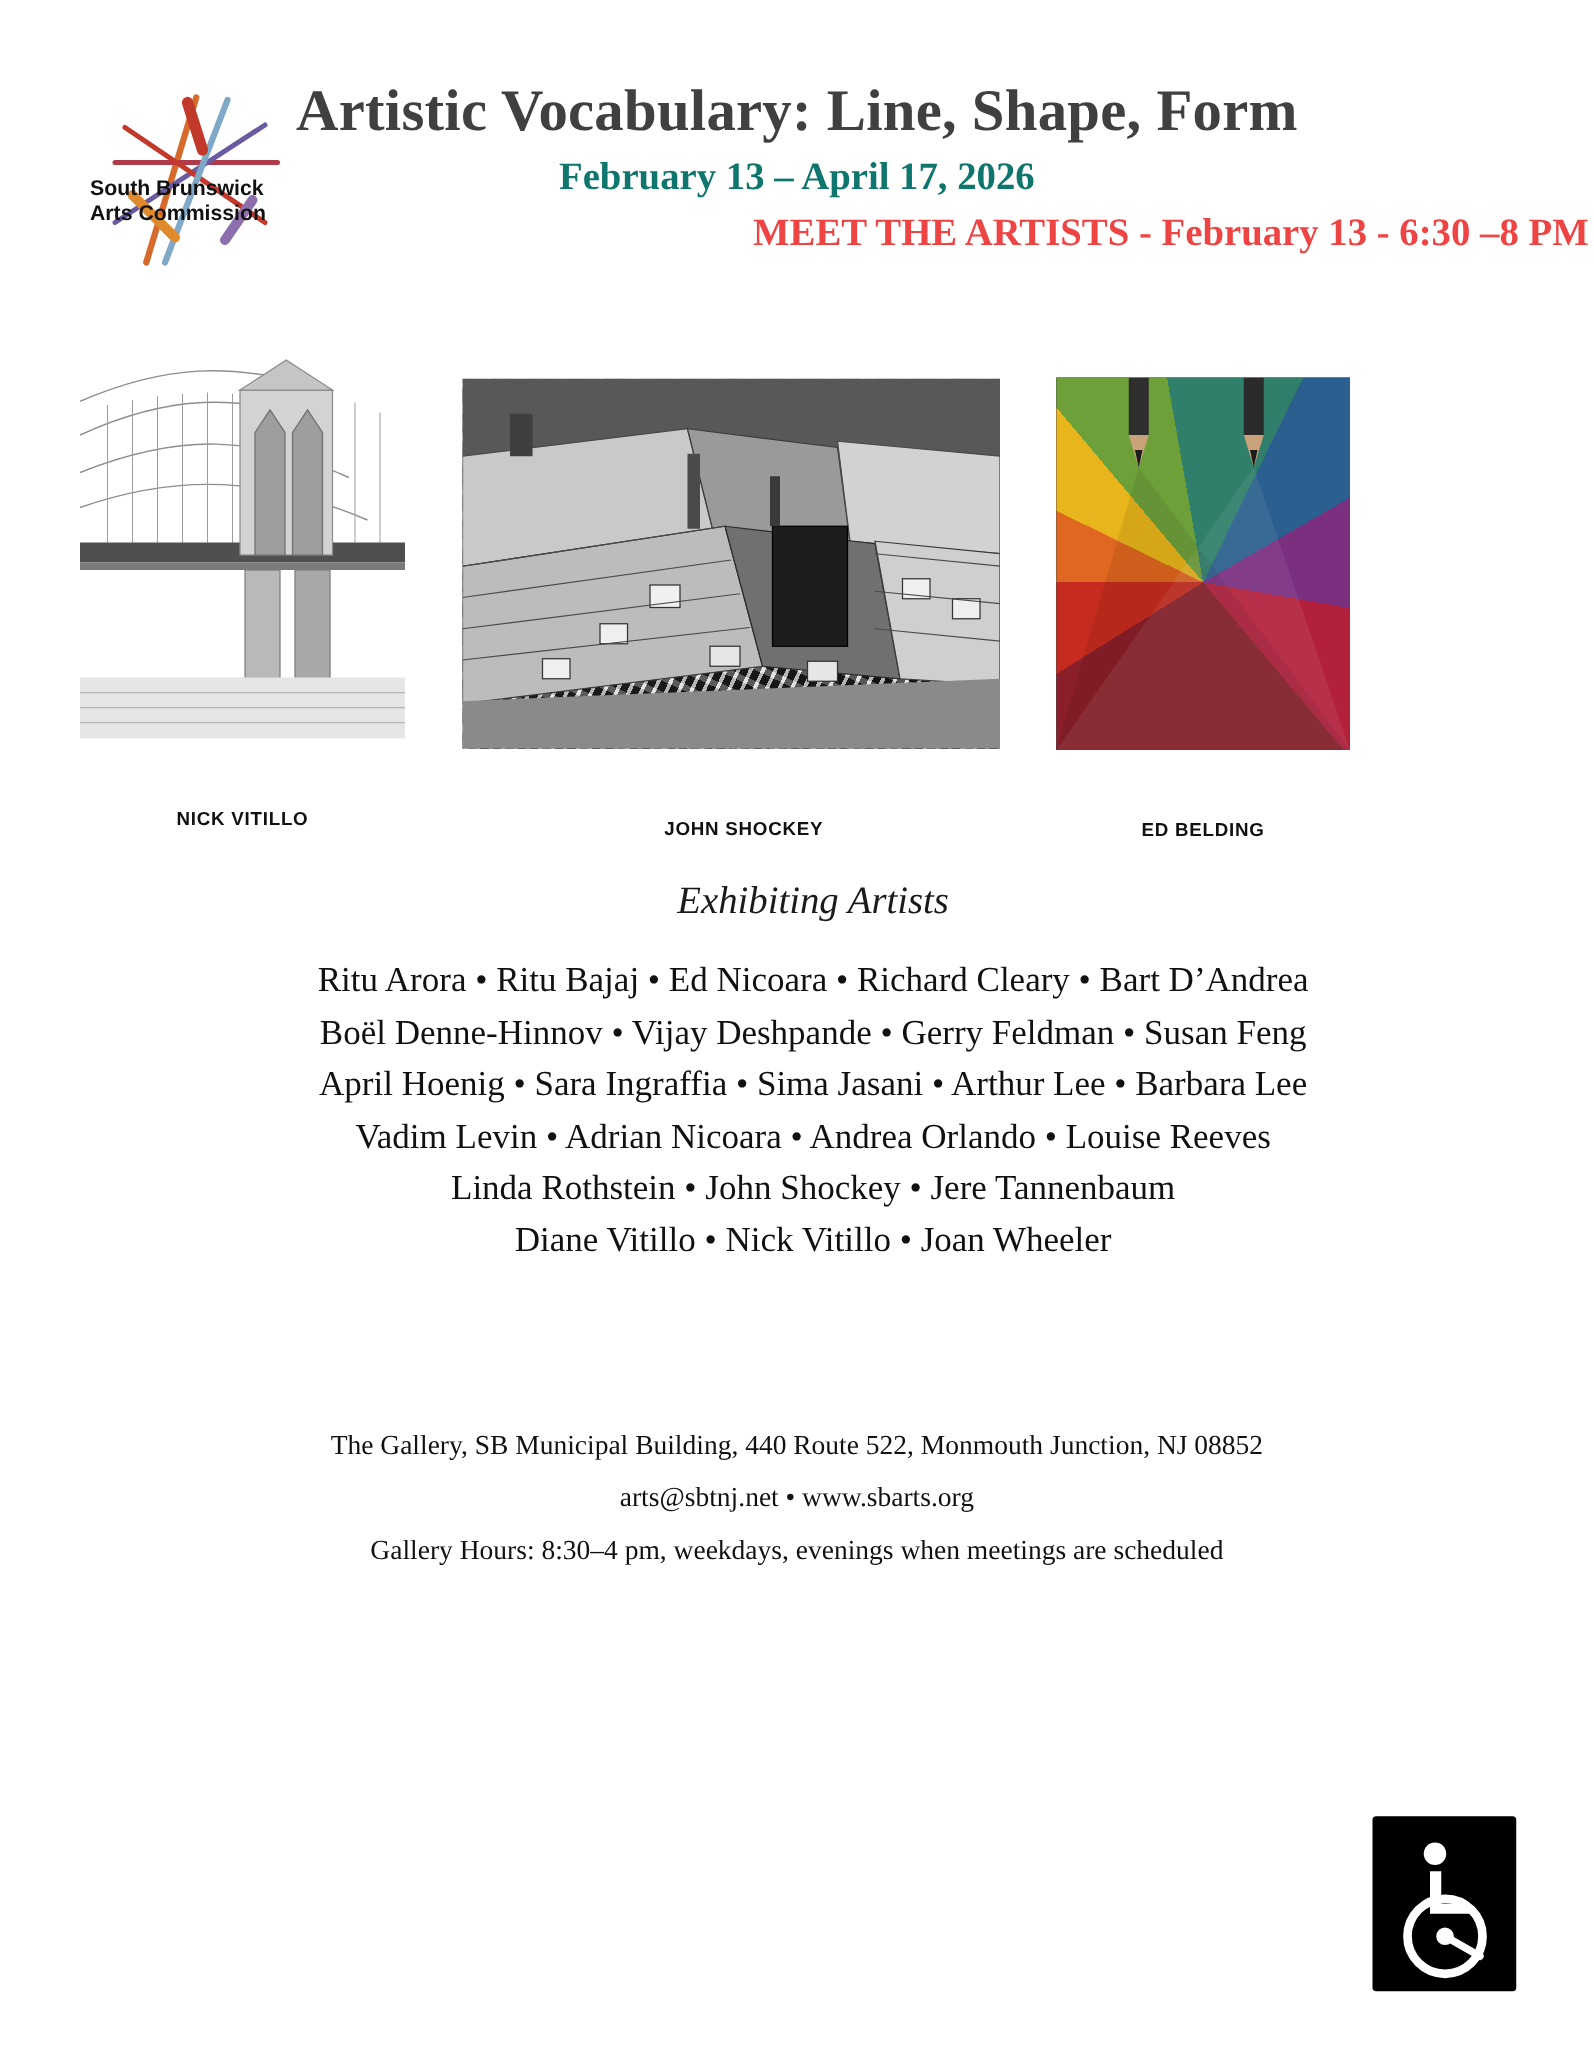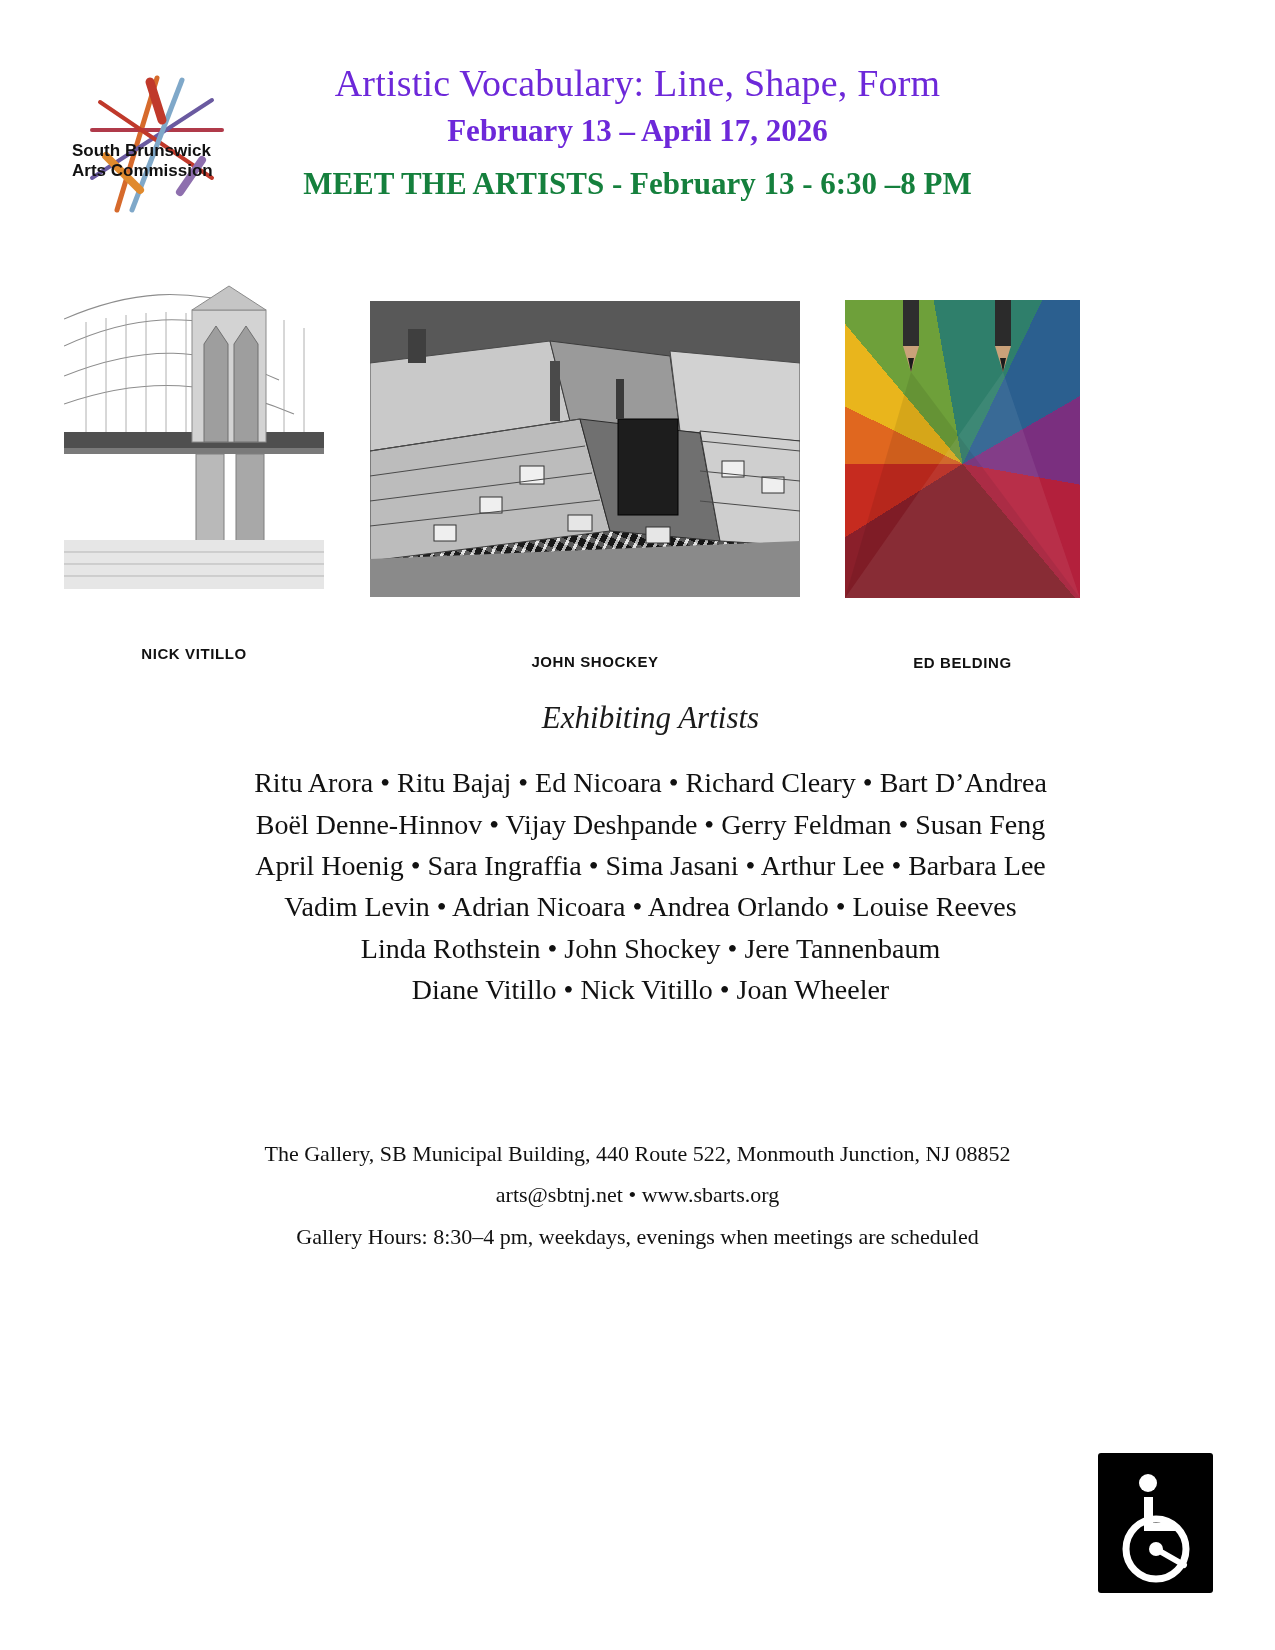--- a/index.html
+++ b/index.html
@@ -23,40 +23,41 @@
     text-align: center;
   }
   .logo {
     position: absolute;
     left: 62px;
     top: 60px;
     width: 180px;
     height: 165px;
   }
   .title {
-    font-size: 38px;
-    font-weight: normal;
-    color: #6d28d9;
+    font-size: 47px;
+    font-weight: bold;
+    color: #404040;
     letter-spacing: 0.2px;
     margin: 0 0 6px 0;
     line-height: 1.15;
   }
   .subtitle {
     font-size: 31px;
     font-weight: bold;
-    color: #6d28d9;
+    color: #0f766e;
     margin: 0 0 8px 0;
     line-height: 1.2;
   }
   .meet {
     font-size: 31px;
     font-weight: bold;
-    color: #15803d;
-    margin: 16px;
+    color: #ef4444;
+    margin: 4px;
     line-height: 1.2;
+    text-align: right;
   }
 
   
   .art-row {
     position: relative;
     height: 320px;
     margin-top: 82px;
   }
   .art-item { position: absolute; }
   .art-frame { overflow: hidden; position: relative; }

